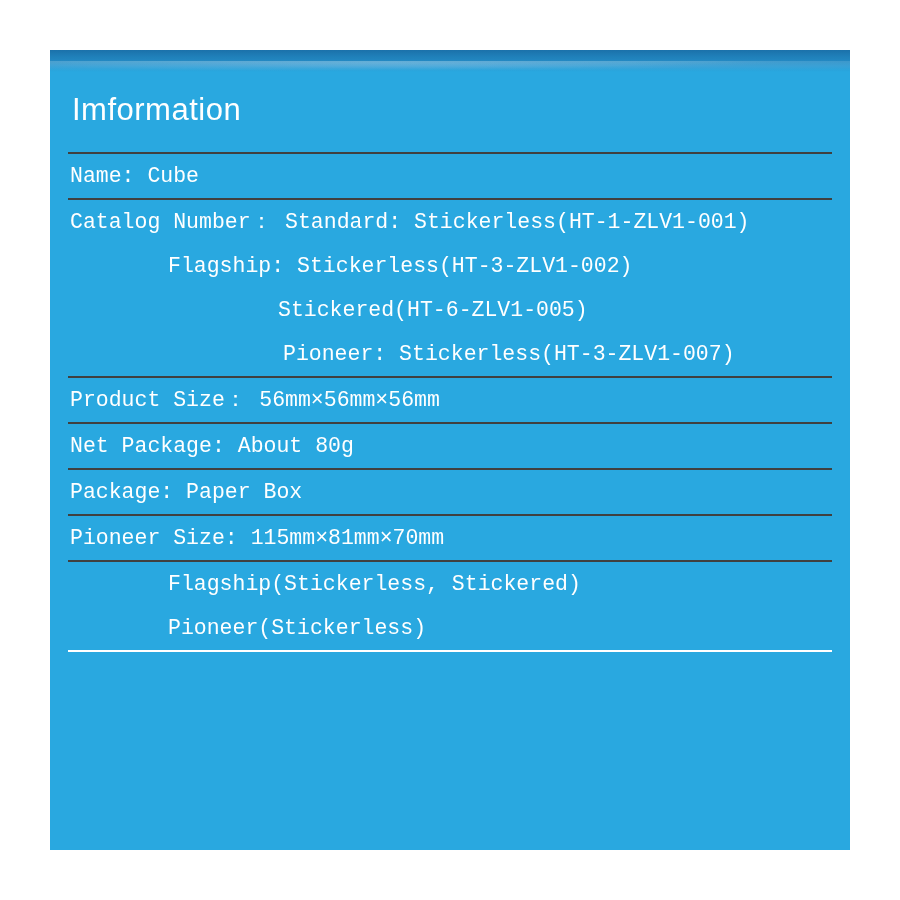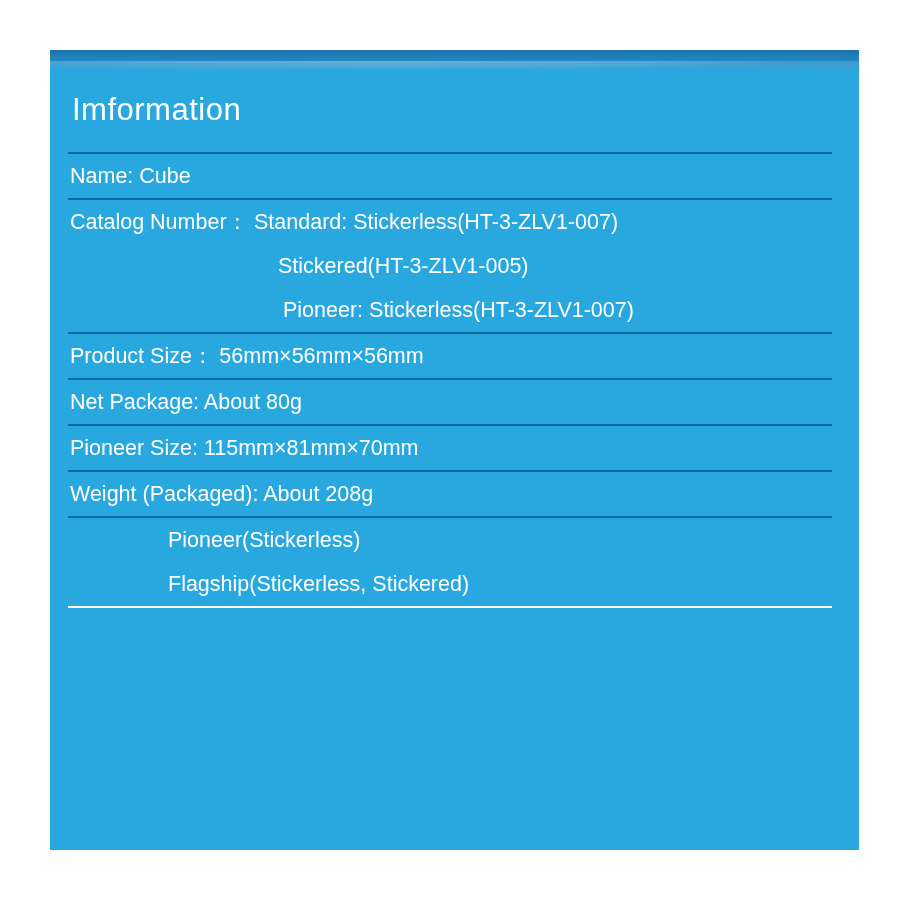--- a/index.html
+++ b/index.html
@@ -20,21 +20,20 @@
     background: #ffffff;
   }
   .panel {
     position: absolute;
     left: 50px;
     top: 50px;
     width: 800px;
     height: 800px;
     background: #29a8e0;
     overflow: hidden;
-    padding-left: 9px;
   }
   
   .water-band {
     position: absolute;
     left: 0;
     top: 0;
     width: 100%;
     height: 22px;
     background:
       linear-gradient(180deg, #1b6fa8 0%, #2285bf 45%, #2a9ad4 75%, #29a8e0 100%);
@@ -61,22 +60,23 @@
     letter-spacing: 0.5px;
     font-weight: 400;
   }
   .spec-list {
     position: absolute;
     left: 18px;
     top: 102px;
     width: 764px;
   }
   .spec-row {
-    border-top: 2px solid #0369a1;
+    border-top: 2px solid #404040;
     padding: 0;
+    font-family: Liberation Mono, monospace;
   }
   .spec-row:last-child {
     border-bottom: 2px solid #ffffff;
   }
   .line {
     color: #ffffff;
     font-size: 21.5px;
     line-height: 44px;
     white-space: pre;
     padding-left: 2px;
@@ -91,35 +91,36 @@
 
 <div class="page">
   <div class="panel">
     <div class="water-band"></div>
     <div class="panel-title">Imformation</div>
     <div class="spec-list">
         <div class="spec-row">
           <div class="line">Name: Cube</div>
         </div>
         <div class="spec-row">
-          <div class="line">Catalog Number： Standard: Stickerless(HT-3-ZLV1-007)</div>
-          <div class="line indent-2">Stickered(HT-3-ZLV1-005)</div>
+          <div class="line">Catalog Number： Standard: Stickerless(HT-1-ZLV1-001)</div>
+          <div class="line indent-1">Flagship: Stickerless(HT-3-ZLV1-002)</div>
+          <div class="line indent-2">Stickered(HT-6-ZLV1-005)</div>
           <div class="line indent-3">Pioneer: Stickerless(HT-3-ZLV1-007)</div>
         </div>
         <div class="spec-row">
           <div class="line">Product Size： 56mm×56mm×56mm</div>
         </div>
         <div class="spec-row">
           <div class="line">Net Package: About 80g</div>
         </div>
         <div class="spec-row">
+          <div class="line">Package: Paper Box</div>
+        </div>
+        <div class="spec-row">
           <div class="line">Pioneer Size: 115mm×81mm×70mm</div>
         </div>
         <div class="spec-row">
-          <div class="line">Weight (Packaged): About 208g</div>
-        </div>
-        <div class="spec-row">
+          <div class="line indent-5">Flagship(Stickerless, Stickered)</div>
           <div class="line indent-5">Pioneer(Stickerless)</div>
-          <div class="line indent-5">Flagship(Stickerless, Stickered)</div>
         </div>
       </div>
   </div>
 </div>
 
 </body></html>

